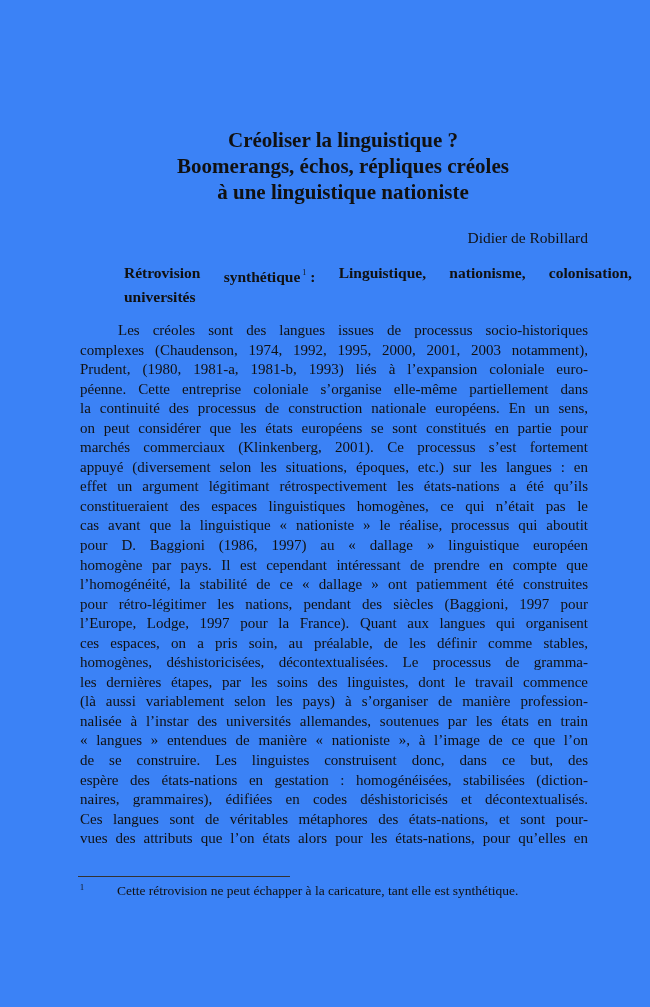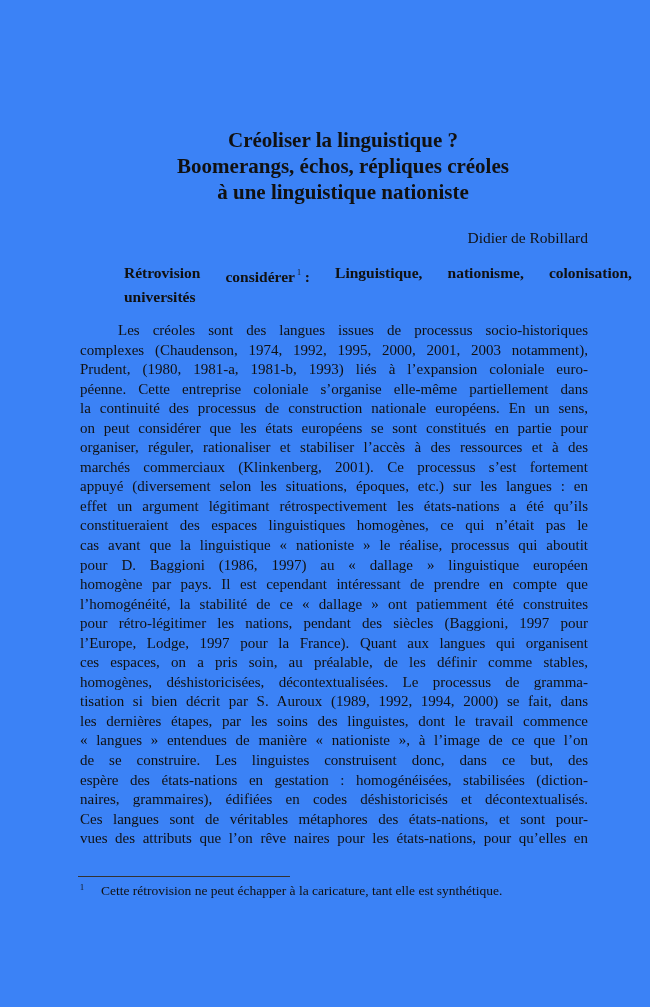--- a/index.html
+++ b/index.html
@@ -102,75 +102,75 @@
       line-height: 17px;
     }
     .footnote .fn-mark {
       position: absolute;
       left: 0;
       top: -3px;
       font-size: 8px;
     }
     .footnote .fn-text {
       display: block;
-      margin-left: 21px;
+      margin-left: 37px;
     }
   </style>
 </head>
 <body>
 
 <div class="page">
 
   <div class="title-block">
     <span class="title-line">Créoliser la linguistique ?</span>
     <span class="title-line">Boomerangs, échos, répliques créoles</span>
     <span class="title-line">à une linguistique nationiste</span>
   </div>
 
   <div class="author">Didier de Robillard</div>
 
   <div class="section-heading">
     <div class="l1">
       <span>Rétrovision</span>
-      <span><span>considérer</span><sup>1</sup>&nbsp;<span>:</span></span>
+      <span><span>synthétique</span><sup>1</sup>&nbsp;<span>:</span></span>
       <span>Linguistique,</span>
       <span>nationisme,</span>
       <span>colonisation,</span>
     </div>
     <div>universités</div>
   </div>
 
   <div class="body-text">
     <span class="line first">Les créoles sont des langues issues de processus socio-historiques</span>
     <span class="line">complexes (Chaudenson, 1974, 1992, 1995, 2000, 2001, 2003 notamment),</span>
     <span class="line">Prudent, (1980, 1981-a, 1981-b, 1993) liés à l’expansion coloniale euro-</span>
     <span class="line">péenne. Cette entreprise coloniale s’organise elle-même partiellement dans</span>
     <span class="line">la continuité des processus de construction nationale européens. En un sens,</span>
     <span class="line">on peut considérer que les états européens se sont constitués en partie pour</span>
-    <span class="line">organiser, réguler, rationaliser et stabiliser l’accès à des ressources et à des</span>
     <span class="line">marchés commerciaux (Klinkenberg, 2001). Ce processus s’est fortement</span>
     <span class="line">appuyé (diversement selon les situations, époques, etc.) sur les langues : en</span>
     <span class="line">effet un argument légitimant rétrospectivement les états-nations a été qu’ils</span>
     <span class="line">constitueraient des espaces linguistiques homogènes, ce qui n’était pas le</span>
     <span class="line">cas avant que la linguistique « nationiste » le réalise, processus qui aboutit</span>
     <span class="line">pour D. Baggioni (1986, 1997) au « dallage » linguistique européen</span>
     <span class="line">homogène par pays. Il est cependant intéressant de prendre en compte que</span>
     <span class="line">l’homogénéité, la stabilité de ce « dallage » ont patiemment été construites</span>
     <span class="line">pour rétro-légitimer les nations, pendant des siècles (Baggioni, 1997 pour</span>
     <span class="line">l’Europe, Lodge, 1997 pour la France). Quant aux langues qui organisent</span>
     <span class="line">ces espaces, on a pris soin, au préalable, de les définir comme stables,</span>
     <span class="line">homogènes, déshistoricisées, décontextualisées. Le processus de gramma-</span>
-    <span class="line">tisation si bien décrit par S. Auroux (1989, 1992, 1994, 2000) se fait, dans</span>
     <span class="line">les dernières étapes, par les soins des linguistes, dont le travail commence</span>
+    <span class="line">(là aussi variablement selon les pays) à s’organiser de manière profession-</span>
+    <span class="line">nalisée à l’instar des universités allemandes, soutenues par les états en train</span>
     <span class="line">« langues » entendues de manière « nationiste », à l’image de ce que l’on</span>
     <span class="line">de se construire. Les linguistes construisent donc, dans ce but, des</span>
     <span class="line">espère des états-nations en gestation : homogénéisées, stabilisées (diction-</span>
     <span class="line">naires, grammaires), édifiées en codes déshistoricisés et décontextualisés.</span>
     <span class="line">Ces langues sont de véritables métaphores des états-nations, et sont pour-</span>
-    <span class="line">vues des attributs que l’on rêve naires pour les états-nations, pour qu’elles en</span>
+    <span class="line">vues des attributs que l’on états alors pour les états-nations, pour qu’elles en</span>
   </div>
 
   <div class="footnote-rule"></div>
 
   <div class="footnote">
     <span class="fn-mark">1</span>
     <span class="fn-text">Cette rétrovision ne peut échapper à la caricature, tant elle est synthétique.</span>
   </div>
 
 </div>

